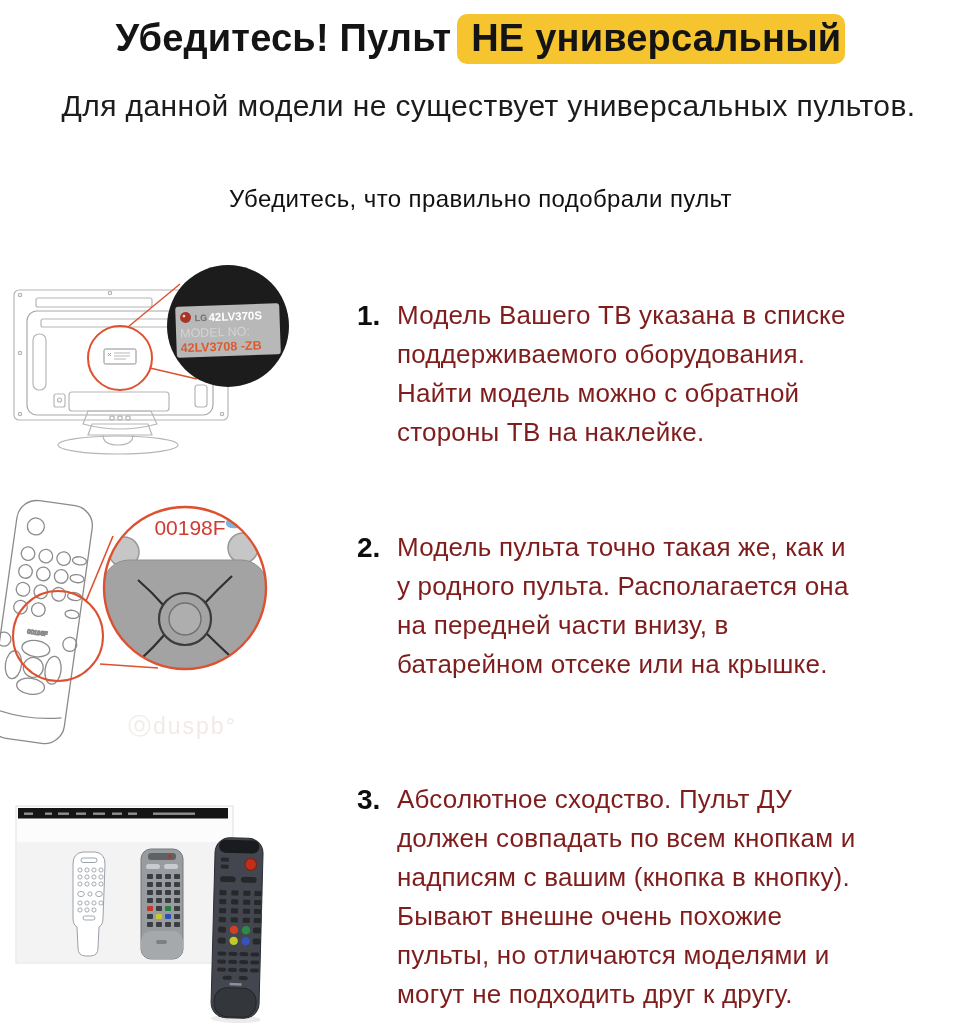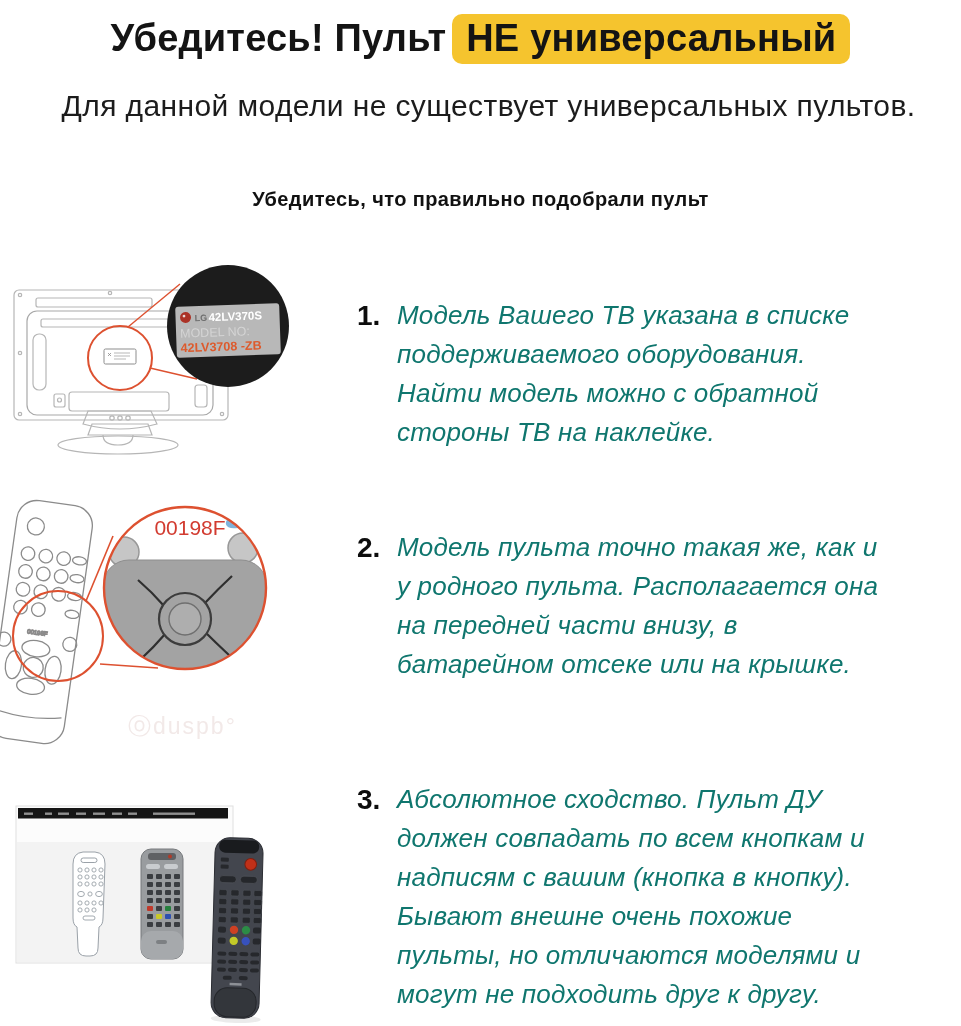--- a/index.html
+++ b/index.html
@@ -7,38 +7,38 @@
     position:relative;width:961px;height:1026px;background:#fff;
     font-family:"Liberation Sans","DejaVu Sans",sans-serif;overflow:hidden;
   }
   
   .title{
     position:absolute;top:10px;left:0;width:100%;text-align:center;
     font-weight:bold;font-size:38px;line-height:56px;color:#141414;
     letter-spacing:0.2px;white-space:nowrap;
   }
   .title .hl{
-    background:#f5c42e;border-radius:10px;padding:3px 14px 5px 14px;margin-left:6px;
+    background:#f5c42e;border-radius:10px;padding:3px 4px 5px 14px;margin-left:6px;
   }
   .subtitle{
     position:absolute;top:88px;left:8px;width:100%;text-align:center;
     font-size:30px;line-height:36px;color:#1c1c1c;letter-spacing:0.4px;
   }
   .h2{
     position:absolute;top:179px;left:0;width:100%;text-align:center;
-    font-weight:bold;font-size:20px;line-height:40px;color:#111;letter-spacing:0.4px;
+    font-weight:normal;font-size:24px;line-height:40px;color:#111;letter-spacing:0.4px;
   }
   
   .step{position:absolute;left:357px;display:flex;align-items:flex-start;}
   .step .num{
     width:40px;flex:0 0 40px;font-weight:bold;font-size:28px;line-height:39px;color:#0d0d0d;
   }
   .step .txt{
-    width:560px;font-size:26px;line-height:39px;color:#0f766e;
-    letter-spacing:0.2px;white-space:pre-line;font-style:italic;
+    width:560px;font-size:26px;line-height:39px;color:#7f1d1d;
+    letter-spacing:0.2px;white-space:pre-line;
   }
   .step1{top:296px;}
   .step2{top:528px;}
   .step3{top:780px;}
   
   .illus{position:absolute;left:0;}
   .illus1{top:253px;}
   .illus2{top:488px;}
   .illus3{top:790px;}
   svg text{font-family:"Liberation Sans","DejaVu Sans",sans-serif;}

